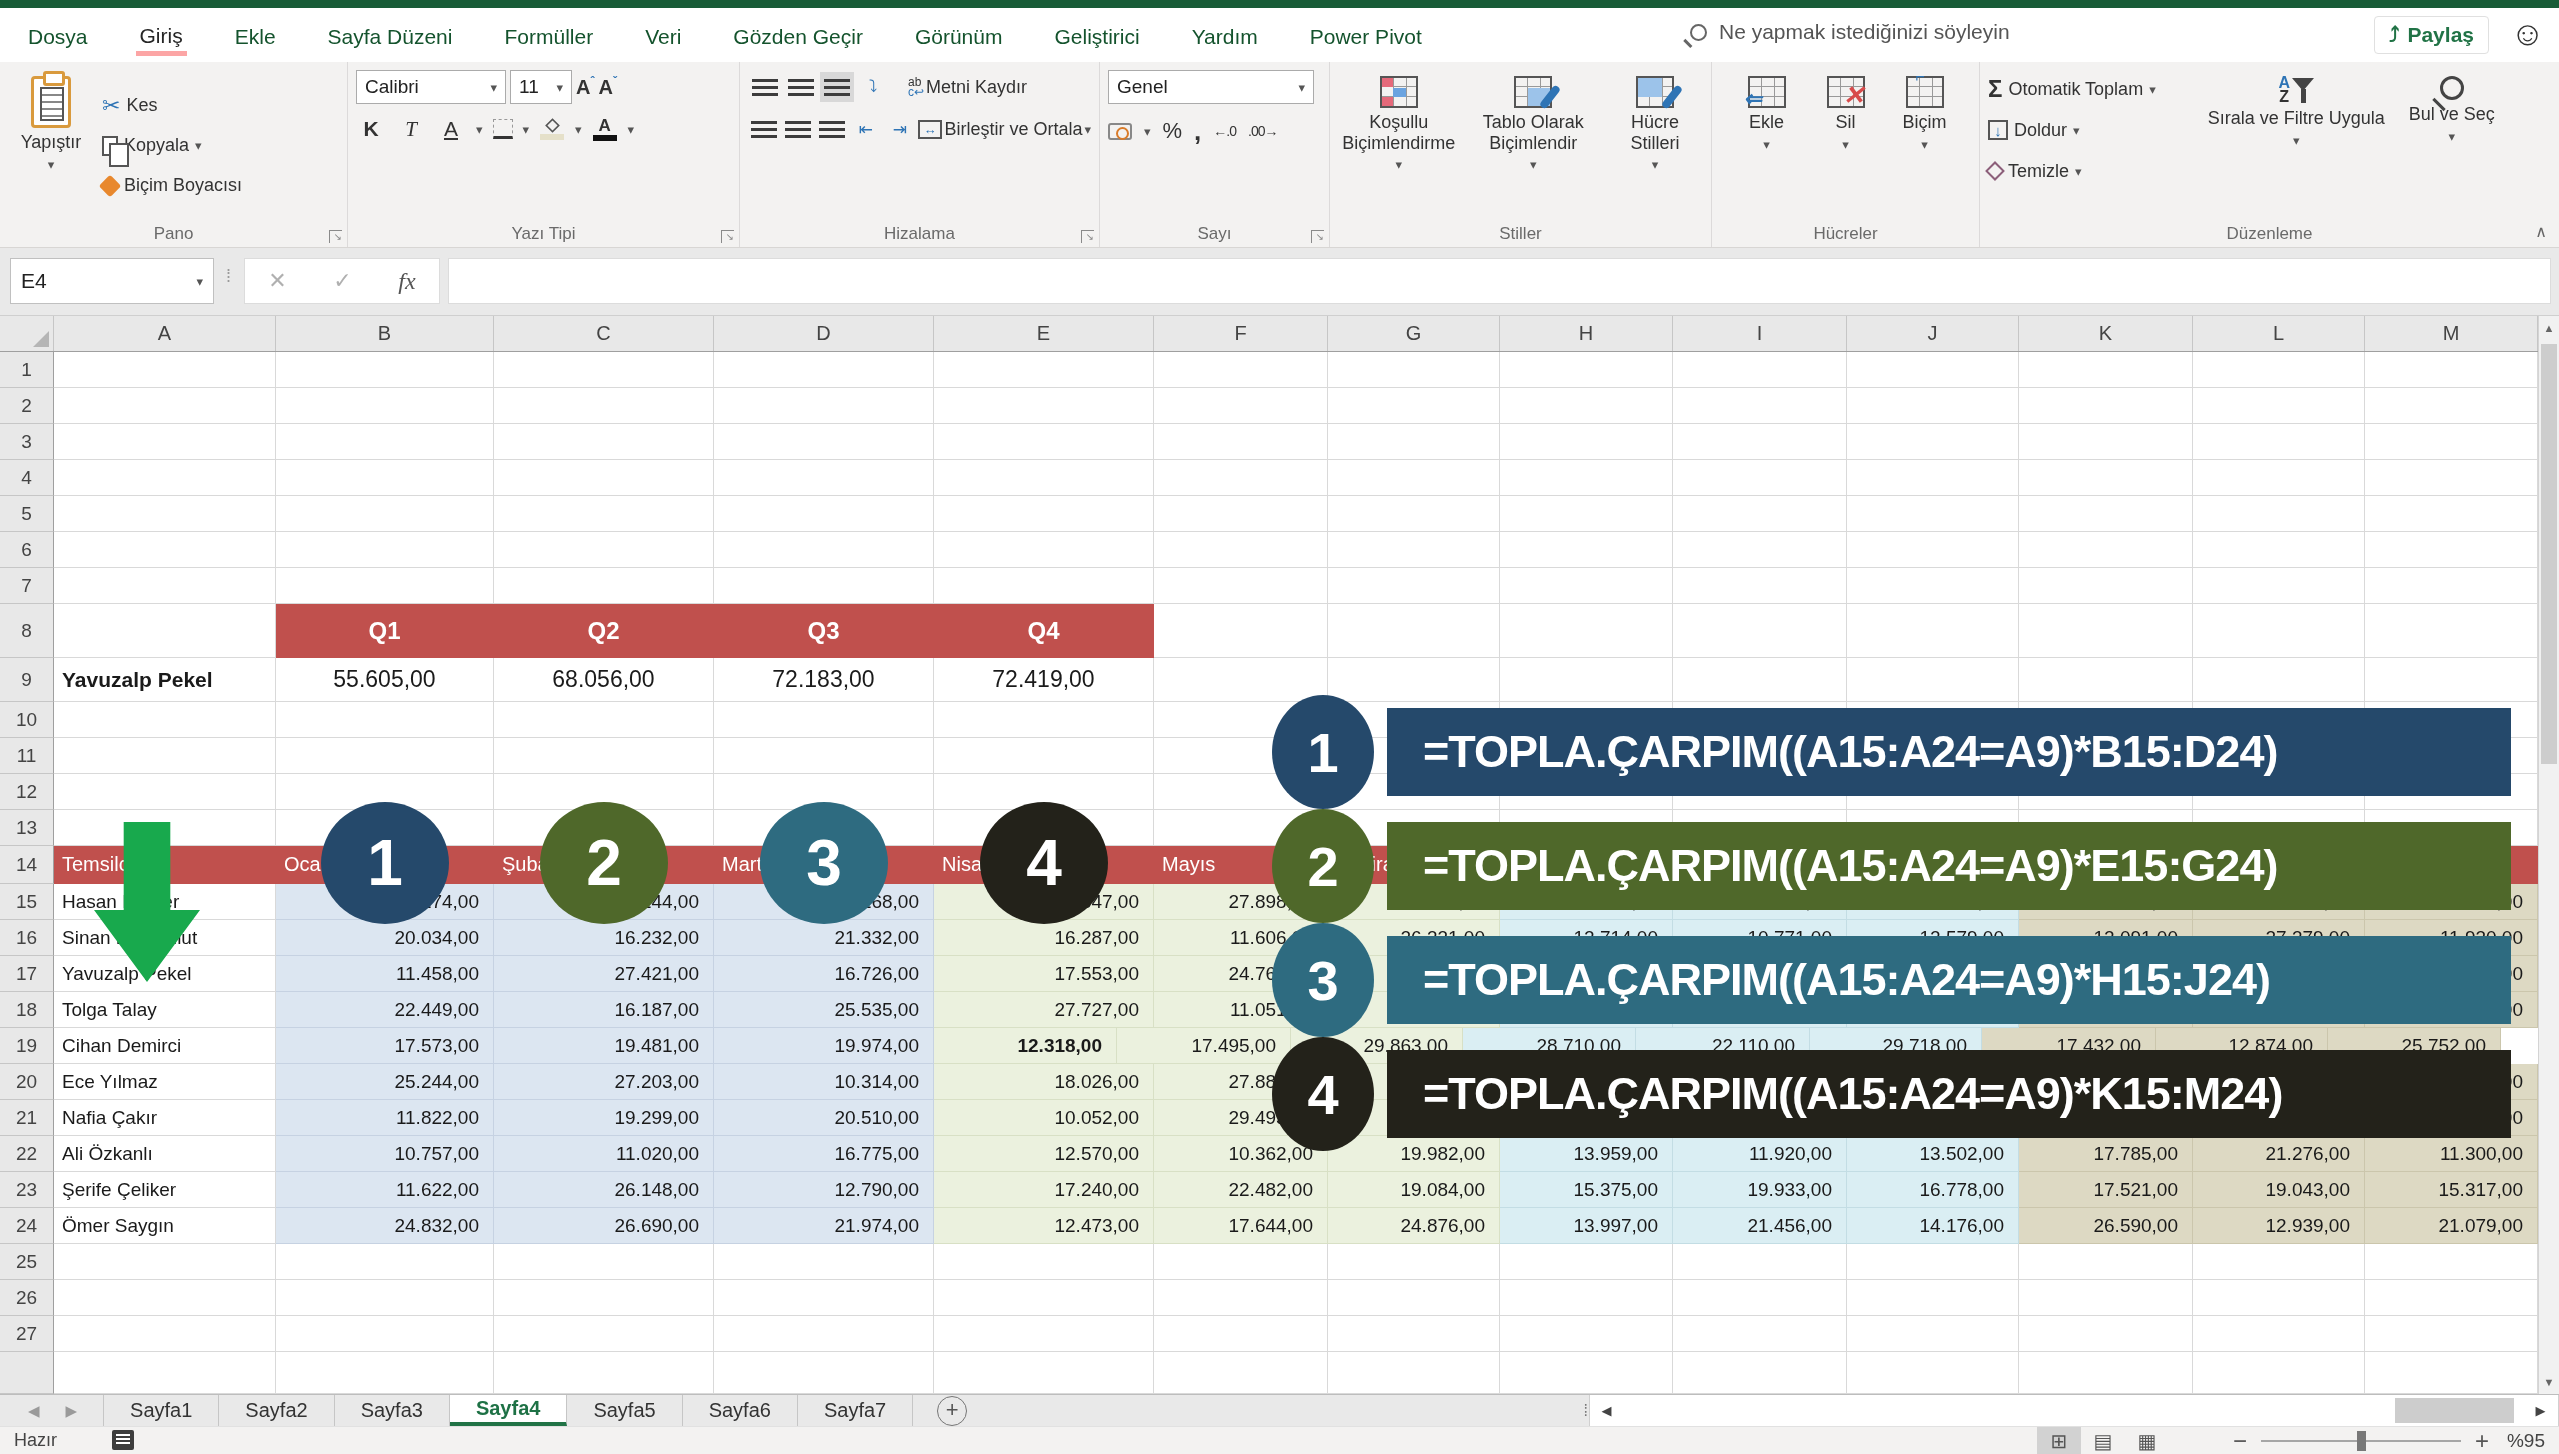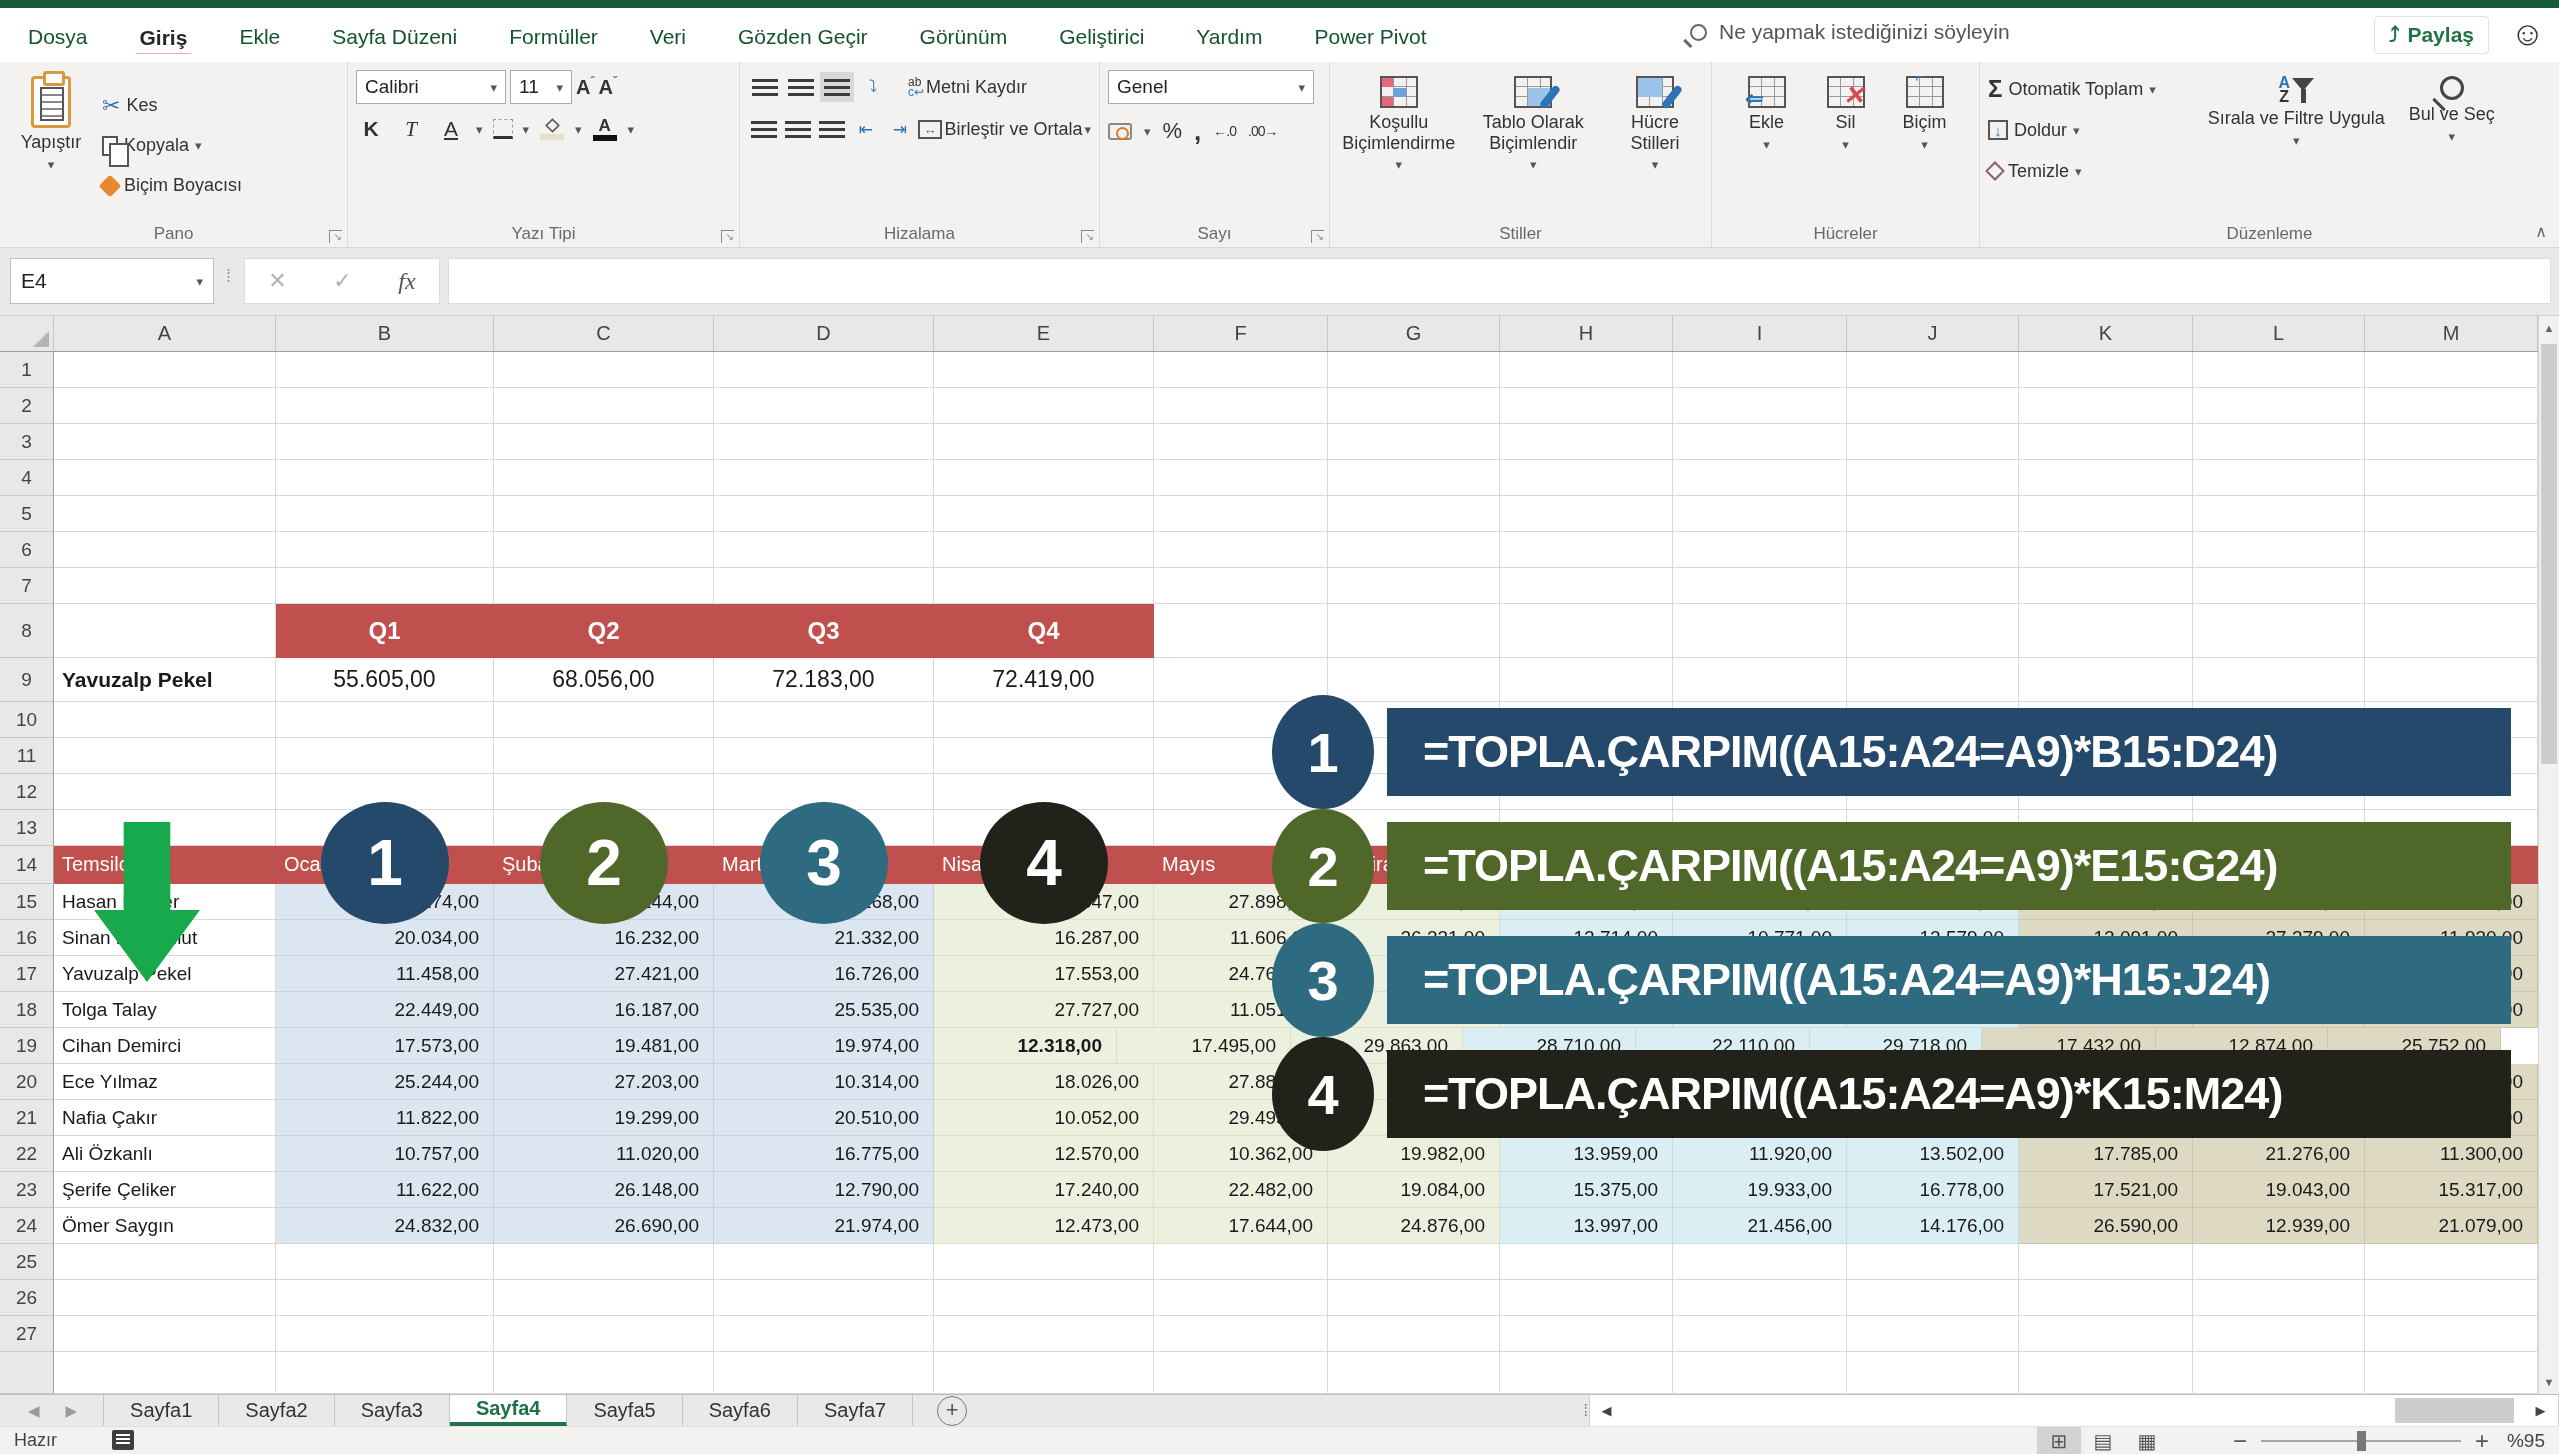--- a/index.html
+++ b/index.html
@@ -4,21 +4,21 @@
 <style>
   * { margin:0; padding:0; box-sizing:border-box; }
   html,body { width:2559px; height:1454px; overflow:hidden; background:#fff;
     font-family:"Liberation Sans", sans-serif; color:#262626; }
 
   
   .topstrip { position:absolute; left:0; top:0; width:2559px; height:8px; background:#185c37; }
   .menubar { position:absolute; left:0; top:8px; width:2559px; height:54px; background:#fff; }
   .menu-items { position:absolute; left:24px; top:0; height:54px; display:flex; align-items:center; gap:44px; }
   .menu-item { font-size:21px; color:#14532d; padding:10px 4px 6px; cursor:default; white-space:nowrap; }
-  .menu-item.active { color:#262626; font-weight:bold; border-bottom:1px solid #fca5a5; padding-bottom:3px; }
+  .menu-item.active { color:#262626; font-weight:normal; border-bottom:5px solid #fca5a5; padding-bottom:3px; }
   .search-wrap { position:absolute; left:1690px; top:12px; display:flex; align-items:center; gap:12px; }
   .mag { width:17px; height:17px; border:2.5px solid #666; border-radius:50%; position:relative; }
   .mag::after { content:""; position:absolute; width:10px; height:2.5px; background:#666; left:-9px; top:16px; transform:rotate(45deg); }
   .search-text { font-size:21px; color:#555; }
   .share-btn { position:absolute; right:70px; top:8px; height:38px; border:1px solid #e0e0e0; background:#fff; border-radius:4px; display:flex; align-items:center; gap:8px; padding:0 14px; color:#217346; font-weight:bold; font-size:21px; }
   .smiley { position:absolute; right:14px; top:6px; font-size:34px; color:#333; }
 
   
   .ribbon { position:absolute; left:0; top:62px; width:2559px; height:186px; background:#f3f2f1; border-bottom:1px solid #d8d6d4; display:flex; }
   .rgroup { position:relative; height:100%; border-right:1px solid #dcdada; padding:8px 8px 26px; display:flex; gap:8px; }

